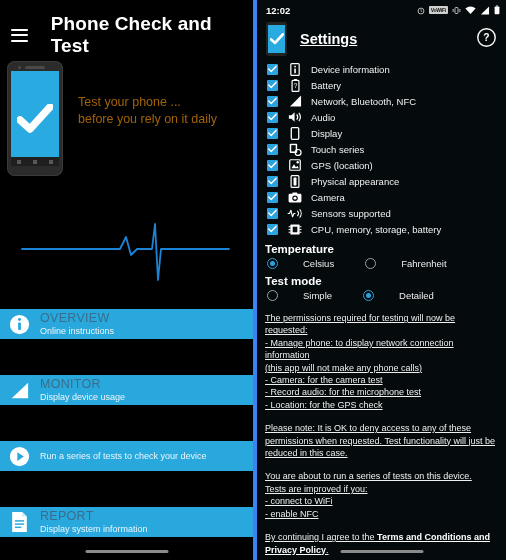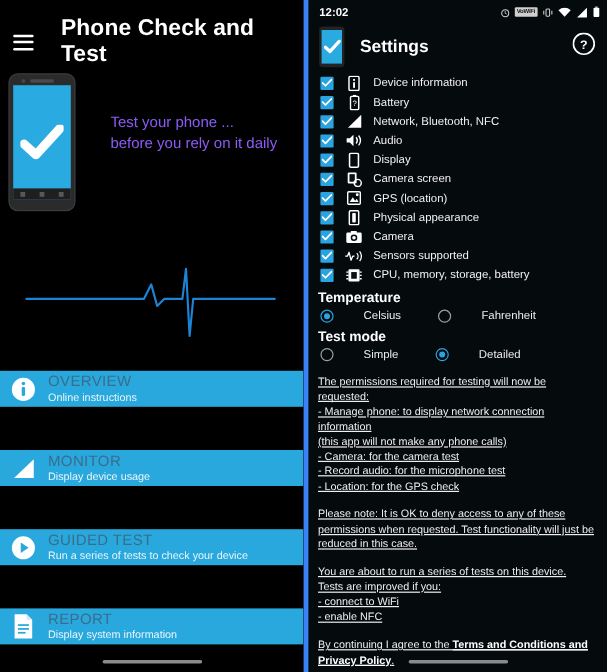--- a/index.html
+++ b/index.html
@@ -50,22 +50,22 @@
     background:#29aae1;
     display:flex; align-items:center; justify-content:center;
   }
   .phone-navbar {
     position:absolute; bottom:0; left:0; right:0; height:9px;
     background:#1f1f1f; display:flex; align-items:center; justify-content:space-around;
   }
   .phone-navbar i { display:block; width:4px; height:4px; background:#585858; }
   .tick svg { display:block; }
   .hero-text {
-    position: absolute; left: 92px; top: 42px;
-    color: #8b5cf6; font-size: 12.5px; line-height: 17px;
+    position: absolute; left: 78px; top: 42px;
+    color: #a16207; font-size: 12.5px; line-height: 17px;
   }
   .ecg { position: absolute; left: 0; top: 160px; width: 253px; height: 80px; }
 
   
   .menu { position: absolute; left: 0; bottom: 21px; width: 253px; }
   .menu-item {
     display: flex; align-items: center;
     background: #29a8dd; height: 30px;
     padding-left: 4px; margin-bottom: 2px;
     cursor: pointer;
@@ -102,21 +102,21 @@
 
   .settings-bar {
     display:flex; align-items:center; height: 38px; padding: 0 10px 0 9px;
   }
   .mini-phone {
     width: 21px; height: 34px; background:#232323; border-radius:3px;
     padding:3px 2px; flex:none; position:relative;
   }
   .mini-screen { width:100%; height:100%; background:#29aae1;
     display:flex; align-items:center; justify-content:center; }
-  .settings-title { color:#fff; font-size:14.5px; font-weight:bold; margin-left: 13px; }
+  .settings-title { color:#fff; font-size:14.5px; font-weight:bold; margin-left: 13px; text-decoration: underline; }
   .help-icon { margin-left:auto; cursor:pointer; }
 
   .check-list { padding: 3px 0 0 10px; }
   .check-row { display:flex; align-items:center; height: 16px; margin-bottom: 0px; cursor:pointer; }
   .cbox {
     width: 11px; height: 11px; background:#2aa3e0; border-radius:1px;
     display:flex; align-items:center; justify-content:center; flex:none;
   }
   .cbox svg { display:block; }
   .row-icon { width: 20px; flex:none; display:flex; align-items:center; justify-content:center;
@@ -216,21 +216,20 @@
       </div>
 
       <div class="menu-item">
         <div class="menu-icon">
           <svg width="21" height="21" viewBox="0 0 24 24">
             <circle cx="12" cy="12" r="11" fill="#ffffff"></circle>
             <path d="M9.5 7 L17 12 L9.5 17 Z" fill="#29a8dd"></path>
           </svg>
         </div>
         <div class="menu-texts">
-          <span class="menu-title">GUIDED TEST</span>
           <span class="menu-sub">Run a series of tests to check your device</span>
         </div>
       </div>
 
       <div class="menu-item">
         <div class="menu-icon">
           <svg width="19" height="22" viewBox="0 0 20 24">
             <path d="M2 1 L13 1 L18 6 L18 23 L2 23 Z" fill="#ffffff"></path>
             <path d="M13 1 L13 6 L18 6 Z" fill="#cfe8f5"></path>
             <rect x="5" y="10" width="10" height="1.6" fill="#29a8dd"></rect>
@@ -387,21 +386,21 @@
               <path d="M1 5 L4.3 8.3 L11 1.4" stroke="#ffffff" stroke-width="1.9" fill="none" stroke-linecap="round" stroke-linejoin="round"></path>
             </svg>
         </span>
         <span class="row-icon">
           <svg width="13" height="13" viewBox="0 0 14 14">
               <rect x="0.8" y="0.7" width="8" height="10" rx="1" fill="#ffffff"></rect>
               <rect x="2.4" y="2.3" width="4.8" height="6.8" fill="#0a1014"></rect>
               <circle cx="9.8" cy="10.2" r="3.2" fill="none" stroke="#ffffff" stroke-width="1.3"></circle>
             </svg>
         </span>
-        <span class="row-label">Camera screen</span>
+        <span class="row-label">Touch series</span>
       </div>
 
       <div class="check-row">
         <span class="cbox">
           <svg width="9" height="8" viewBox="0 0 12 10">
               <path d="M1 5 L4.3 8.3 L11 1.4" stroke="#ffffff" stroke-width="1.9" fill="none" stroke-linecap="round" stroke-linejoin="round"></path>
             </svg>
         </span>
         <span class="row-icon">
           <svg width="12" height="12" viewBox="0 0 13 13">

